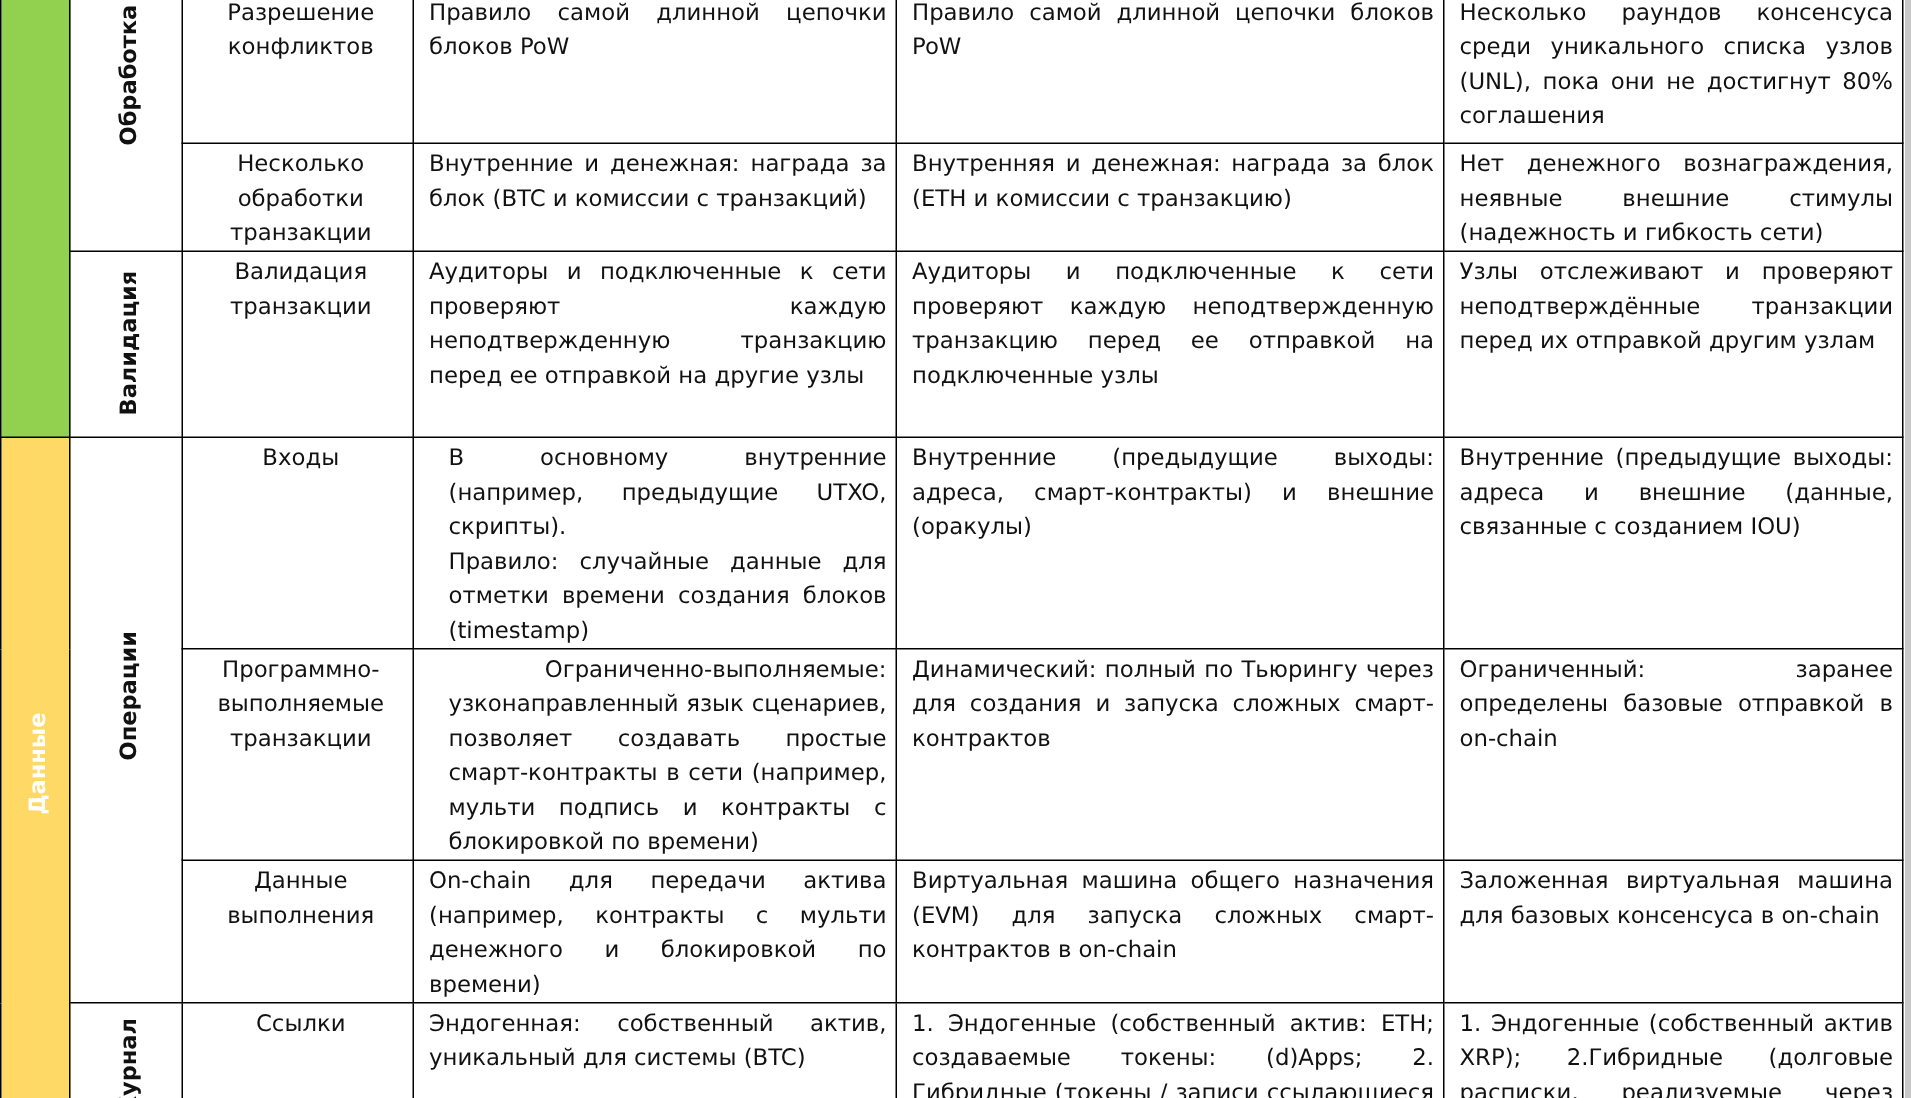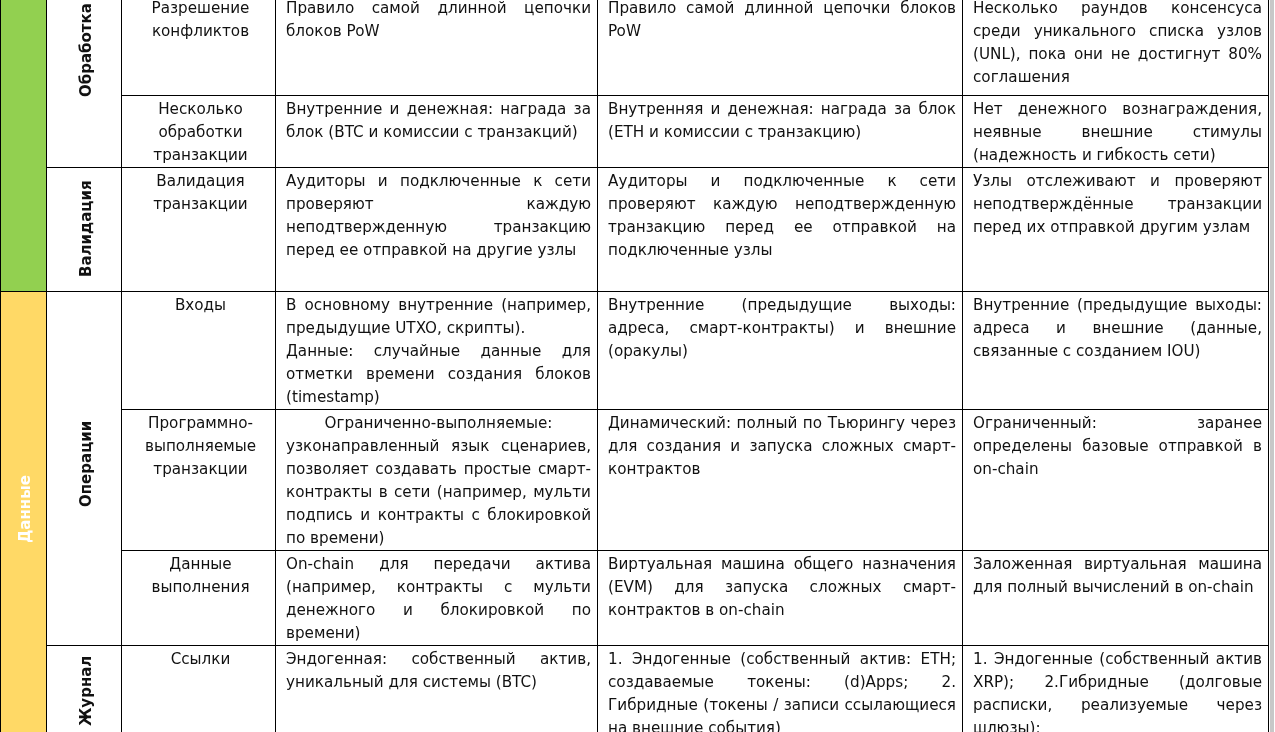--- a/index.html
+++ b/index.html
@@ -13,21 +13,21 @@
   td.grp-green { background:#92D050; }
   td.grp-yellow { background:#FFD966; }
   .vert { writing-mode:vertical-rl; transform:rotate(180deg); font-weight:bold;
           font-size:15px; white-space:nowrap; display:flex; align-items:center;
           justify-content:center; height:100%; width:100%; }
   .vert-white { color:#ffffff; }
   td.sub { padding:0; }
   td.feat { text-align:center; padding:2px 4px 0 4px; }
   td.val { text-align:justify; }
   .rightedge { position:absolute; left:1270px; top:0; width:4px; height:732px; background:#c8c8c8; }
-  .line { display:block; }
+  .line { display:block;margin-left:13px; }
 </style>
 </head>
 <body>
 
 <div class="page">
 <table class="cmp">
   <colgroup>
     <col style="width:46px">
     <col style="width:75px">
     <col style="width:154px">
@@ -68,41 +68,41 @@
   <tr style="height:115px">
     <td class="grp grp-yellow" rowspan="4">
       <div class="vert vert-white" style="height:430px">Данные</div>
     </td>
     <td class="sub" rowspan="3">
       <div class="vert" style="height:340px">Операции</div>
     </td>
     <td class="feat">Входы</td>
     <td class="val">
       <span class="line">В основному внутренние (например, предыдущие UTXO, скрипты).</span>
-      <span class="line">Данные: случайные данные для отметки времени создания блоков (timestamp)</span>
+      <span class="line">Правило: случайные данные для отметки времени создания блоков (timestamp)</span>
     </td>
     <td class="val">Внутренние (предыдущие выходы: адреса, смарт-контракты) и внешние (оракулы)</td>
     <td class="val">Внутренние (предыдущие выходы: адреса и внешние (данные, связанные с созданием IOU)</td>
   </tr>
 
   <tr style="height:138px">
     <td class="feat">Программно-выполняемые транзакции</td>
     <td class="val">
-      <span class="line" style="text-align:center">Ограниченно-выполняемые:</span>
+      <span class="line" style="text-align:right">Ограниченно-выполняемые:</span>
       <span class="line">узконаправленный язык сценариев, позволяет создавать простые смарт-контракты в сети (например, мульти подпись и контракты с блокировкой по времени)</span>
     </td>
     <td class="val">Динамический: полный по Тьюрингу через для создания и запуска сложных смарт-контрактов</td>
     <td class="val">Ограниченный: заранее определены базовые отправкой в on-chain</td>
   </tr>
 
   <tr style="height:92px">
     <td class="feat">Данные выполнения</td>
     <td class="val">On-chain для передачи актива (например, контракты с мульти денежного и блокировкой по времени)</td>
     <td class="val">Виртуальная машина общего назначения (EVM) для запуска сложных смарт-контрактов в on-chain</td>
-    <td class="val">Заложенная виртуальная машина для полный вычислений в on-chain</td>
+    <td class="val">Заложенная виртуальная машина для базовых консенсуса в on-chain</td>
   </tr>
 
   <tr style="height:92px">
     <td class="sub">
       <div class="vert" style="height:86px">Журнал</div>
     </td>
     <td class="feat">Ссылки</td>
     <td class="val">Эндогенная: собственный актив, уникальный для системы (BTC)</td>
     <td class="val">1. Эндогенные (собственный актив: ETH; создаваемые токены: (d)Apps; 2. Гибридные (токены / записи ссылающиеся на внешние события)</td>
     <td class="val">1. Эндогенные (собственный актив XRP); 2.Гибридные (долговые расписки, реализуемые через шлюзы);</td>

